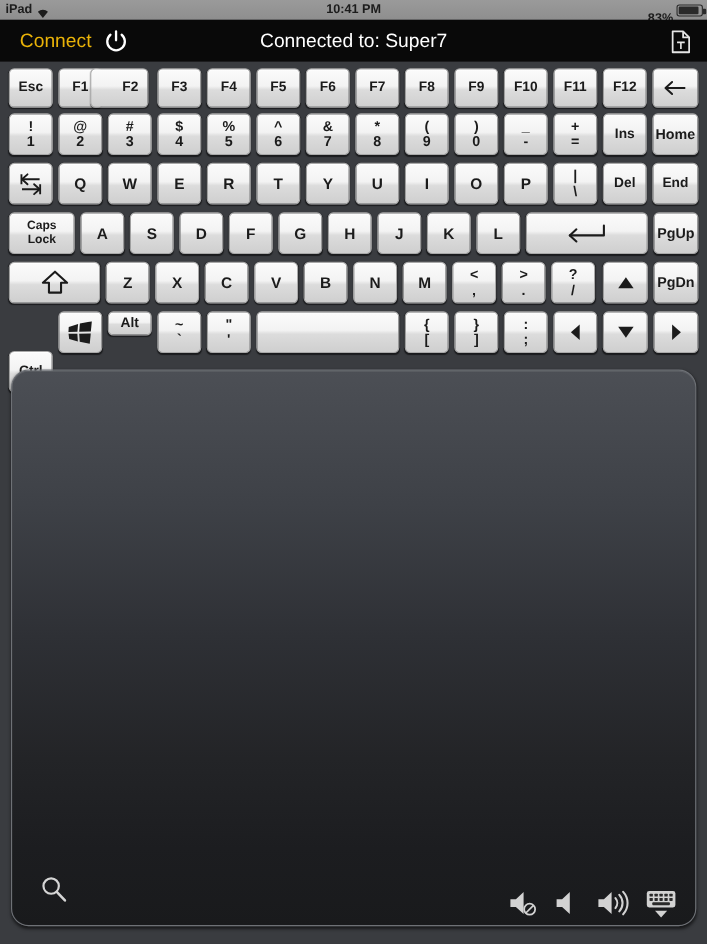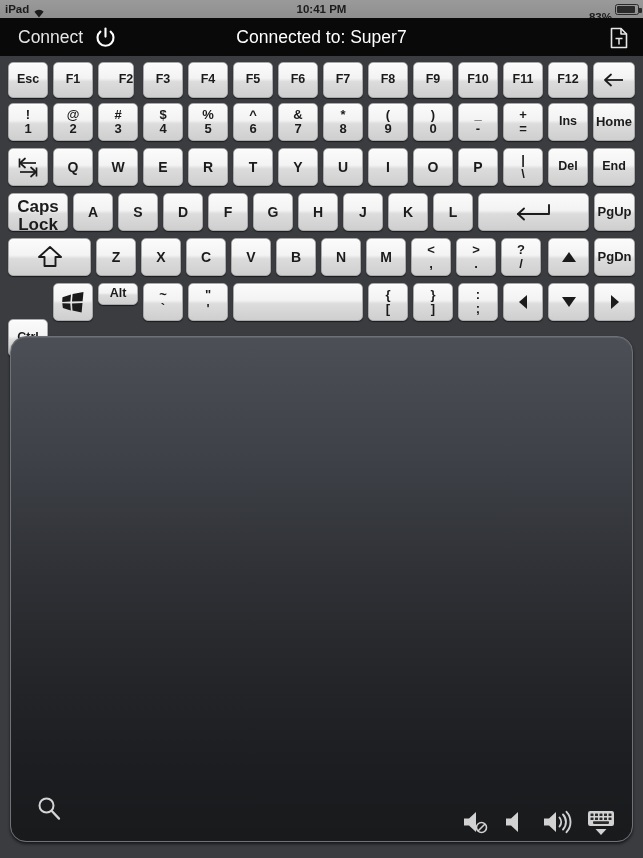--- a/index.html
+++ b/index.html
@@ -33,21 +33,21 @@
   }
   .batt-fill { position: absolute; left: 1px; top: 1px; bottom: 1px; width: 83%; background: #2a2a2a; border-radius: 1px; }
 
   
   .navbar {
     position: absolute; left: 0; top: 18px; width: 643px; height: 38px;
     background: #090909; color: #ffffff;
   }
   .nav-connect {
     position: absolute; left: 18px; top: 0; height: 24px; line-height: 38px;
-    font-size: 17.5px; color: #e5e5e5; cursor: pointer;
+    font-size: 17.5px; color: #eab308; cursor: pointer;
   }
   .nav-power {
     position: absolute; left: 95px; top: 9px; width: 21px; height: 21px; cursor: pointer;
   }
   .nav-title {
     position: absolute; left: 0; top: 0; width: 643px; height: 38px; line-height: 38px;
     text-align: center; font-size: 17.5px; color: #fff;
   }
   .nav-doc { position: absolute; right: 14px; top: 9px; width: 20px; height: 22px; cursor: pointer; }
 
@@ -62,21 +62,21 @@
     color: #1b1b1b;
     display: flex; flex-direction: column;
     align-items: center; justify-content: center;
     font-size: 14px; font-weight: bold;
     cursor: pointer; user-select: none;
     line-height: 1.05;
   }
   .key .top { font-size: 13px; font-weight: bold; }
   .key .bot { font-size: 13px; font-weight: bold; }
   .key.dual { justify-content: space-evenly; padding: 3px 0; }
-  .key.two-line { justify-content: space-evenly; padding: 4px 0; font-size: 17px; }
+  .key.two-line { justify-content: space-evenly; padding: 4px 0; font-size: 11px; }
   .key.small { font-size: 12.5px; }
   .key.tiny { font-size: 13px; }
   .key svg { display: block; }
 
   
   .trackpad {
     position: absolute; left: 10px; top: 336px; width: 623px; height: 506px;
     border-radius: 16px;
     background: linear-gradient(to bottom, #4c4f55 0%, #3e4147 24%, #2e3035 48%, #232427 70%, #1c1d20 86%, #191a1c 100%);
     border: 1px solid #6e7176;
@@ -131,21 +131,21 @@
   </div>
 
   <div class="keyboard">
 
     <div class="key small" style="left:8px;  top:6px;  width:40px; height:36px;">
         <span>Esc</span>
       </div>
     <div class="key small" style="left:53px; top:6px;  width:40px; height:36px;">
         <span>F1</span>
       </div>
-    <div class="key small" style="left:98px; top:6px;  width:36px; height:36px;padding-left:20px;">
+    <div class="key small" style="left:82px; top:6px;  width:53px; height:36px;padding-left:20px;">
         <span>F2</span>
       </div>
     <div class="key small" style="left:143px;top:6px;  width:40px; height:36px;">
         <span>F3</span>
       </div>
     <div class="key small" style="left:188px;top:6px;  width:40px; height:36px;">
         <span>F4</span>
       </div>
     <div class="key small" style="left:233px;top:6px;  width:40px; height:36px;">
         <span>F5</span>

